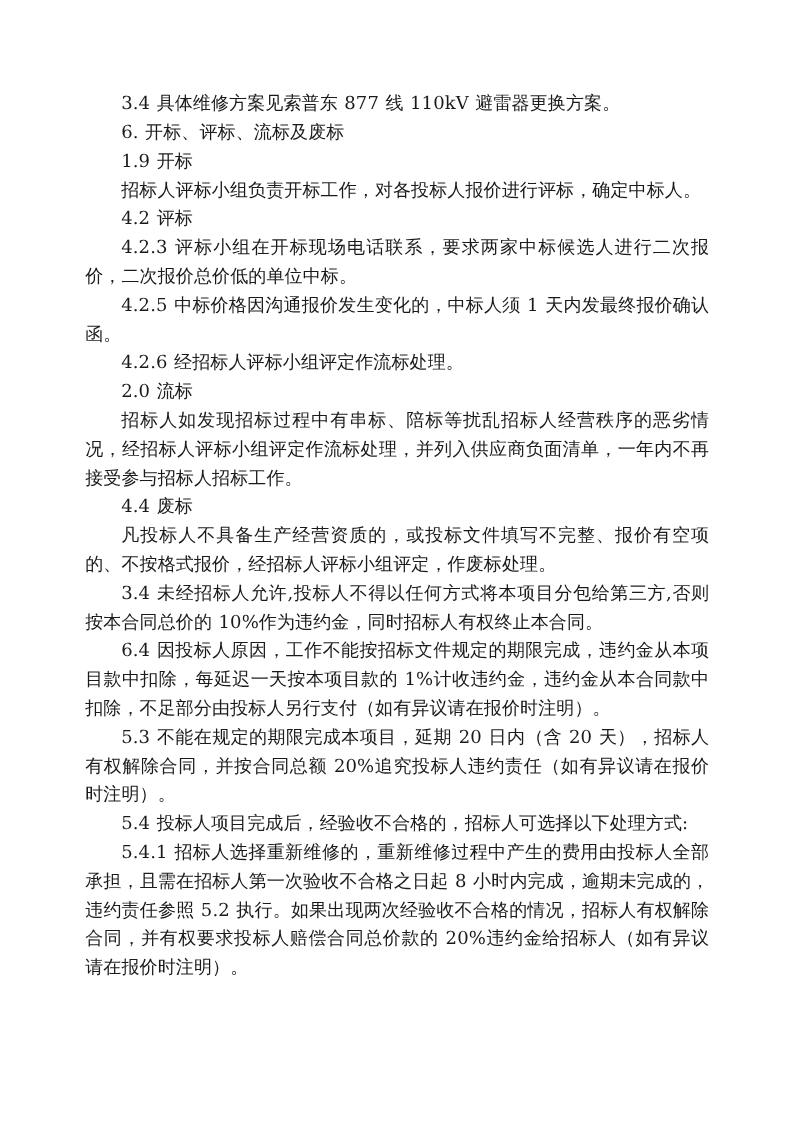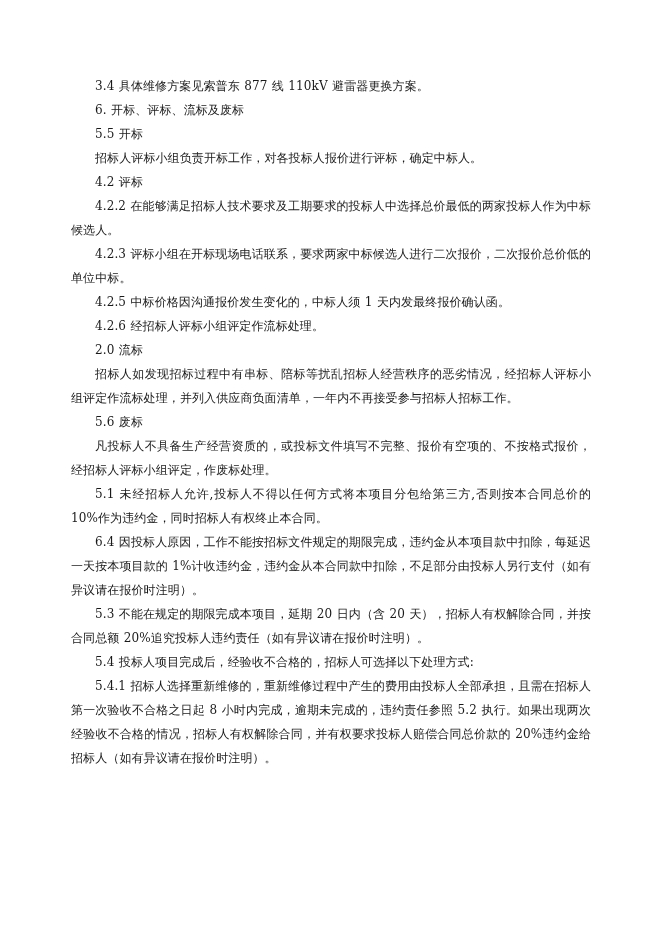--- a/index.html
+++ b/index.html
@@ -22,21 +22,21 @@
   }
   #text-block {
     position: absolute;
     left: 71px;
     top: 74px;
     width: 520px;
   }
   p.para {
     margin: 0;
     padding: 0;
-    font-size: 12px;
+    font-size: 15px;
     line-height: 24px;
     text-align: justify;
     text-justify: inter-ideograph;
     text-indent: 2em;
     letter-spacing: 0.1px;
     word-spacing: 0.5px;
     -webkit-hyphens: none;
     hyphens: none;
     white-space: normal;
     font-family: "DejaVu Serif", "Liberation Serif", serif;
@@ -47,30 +47,29 @@
   }
 </style>
 </head>
 <body>
 
 <div id="page">
   <div id="text-block">
 
   <p class="para heading">3.4 具体维修方案见索普东 877 线 110kV 避雷器更换方案。</p>
       <p class="para heading">6. 开标、评标、流标及废标</p>
-      <p class="para heading">5.5 开标</p>
+      <p class="para heading">1.9 开标</p>
       <p class="para">招标人评标小组负责开标工作，对各投标人报价进行评标，确定中标人。</p>
       <p class="para heading">4.2 评标</p>
-      <p class="para">4.2.2 在能够满足招标人技术要求及工期要求的投标人中选择总价最低的两家投标人作为中标候选人。</p>
       <p class="para">4.2.3 评标小组在开标现场电话联系，要求两家中标候选人进行二次报价，二次报价总价低的单位中标。</p>
       <p class="para">4.2.5 中标价格因沟通报价发生变化的，中标人须 1 天内发最终报价确认函。</p>
       <p class="para">4.2.6 经招标人评标小组评定作流标处理。</p>
       <p class="para heading">2.0 流标</p>
       <p class="para">招标人如发现招标过程中有串标、陪标等扰乱招标人经营秩序的恶劣情况，经招标人评标小组评定作流标处理，并列入供应商负面清单，一年内不再接受参与招标人招标工作。</p>
-      <p class="para heading">5.6 废标</p>
+      <p class="para heading">4.4 废标</p>
       <p class="para">凡投标人不具备生产经营资质的，或投标文件填写不完整、报价有空项的、不按格式报价，经招标人评标小组评定，作废标处理。</p>
-      <p class="para">5.1 未经招标人允许,投标人不得以任何方式将本项目分包给第三方,否则按本合同总价的 10%作为违约金，同时招标人有权终止本合同。</p>
+      <p class="para">3.4 未经招标人允许,投标人不得以任何方式将本项目分包给第三方,否则按本合同总价的 10%作为违约金，同时招标人有权终止本合同。</p>
       <p class="para">6.4 因投标人原因，工作不能按招标文件规定的期限完成，违约金从本项目款中扣除，每延迟一天按本项目款的 1%计收违约金，违约金从本合同款中扣除，不足部分由投标人另行支付（如有异议请在报价时注明）。</p>
       <p class="para">5.3 不能在规定的期限完成本项目，延期 20 日内（含 20 天），招标人有权解除合同，并按合同总额 20%追究投标人违约责任（如有异议请在报价时注明）。</p>
       <p class="para">5.4 投标人项目完成后，经验收不合格的，招标人可选择以下处理方式:</p>
       <p class="para">5.4.1 招标人选择重新维修的，重新维修过程中产生的费用由投标人全部承担，且需在招标人第一次验收不合格之日起 8 小时内完成，逾期未完成的，违约责任参照 5.2 执行。如果出现两次经验收不合格的情况，招标人有权解除合同，并有权要求投标人赔偿合同总价款的 20%违约金给招标人（如有异议请在报价时注明）。</p>
     </div>
 </div>
 
 </body></html>

